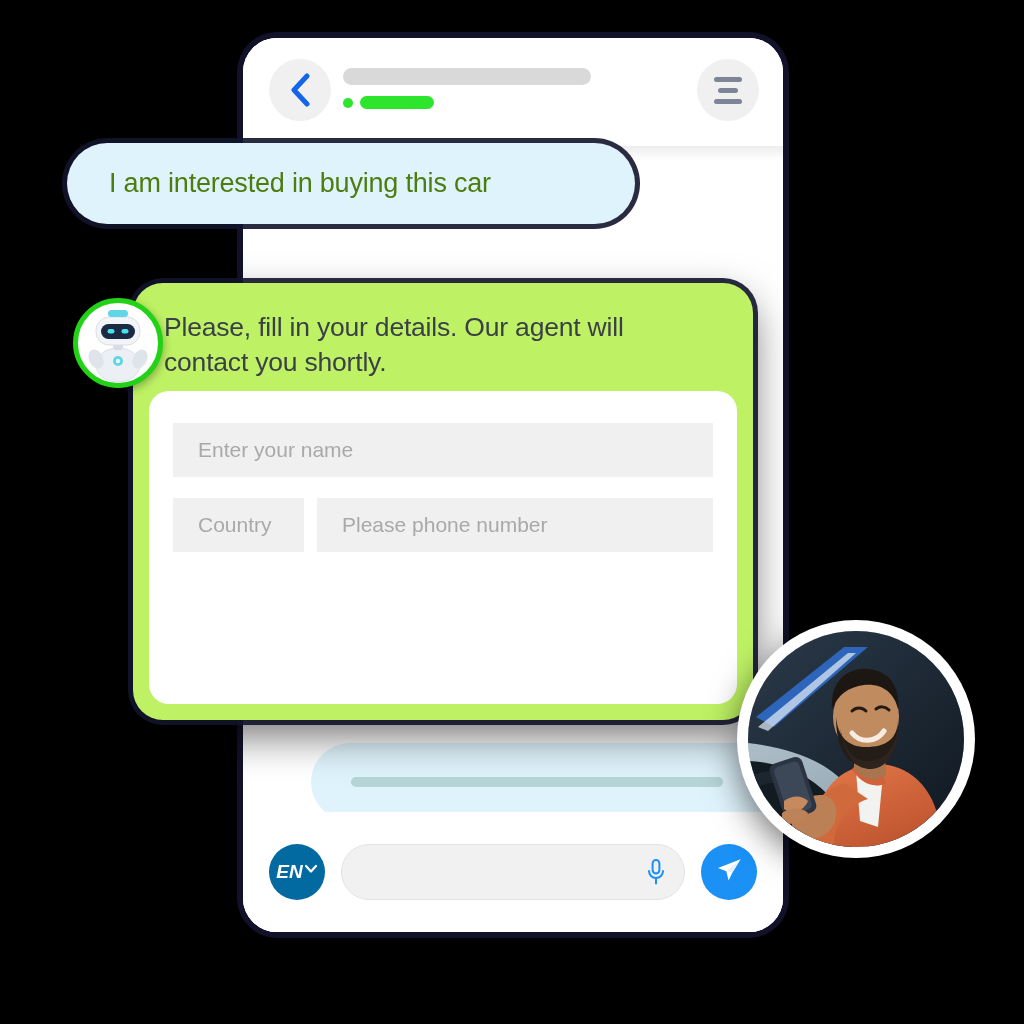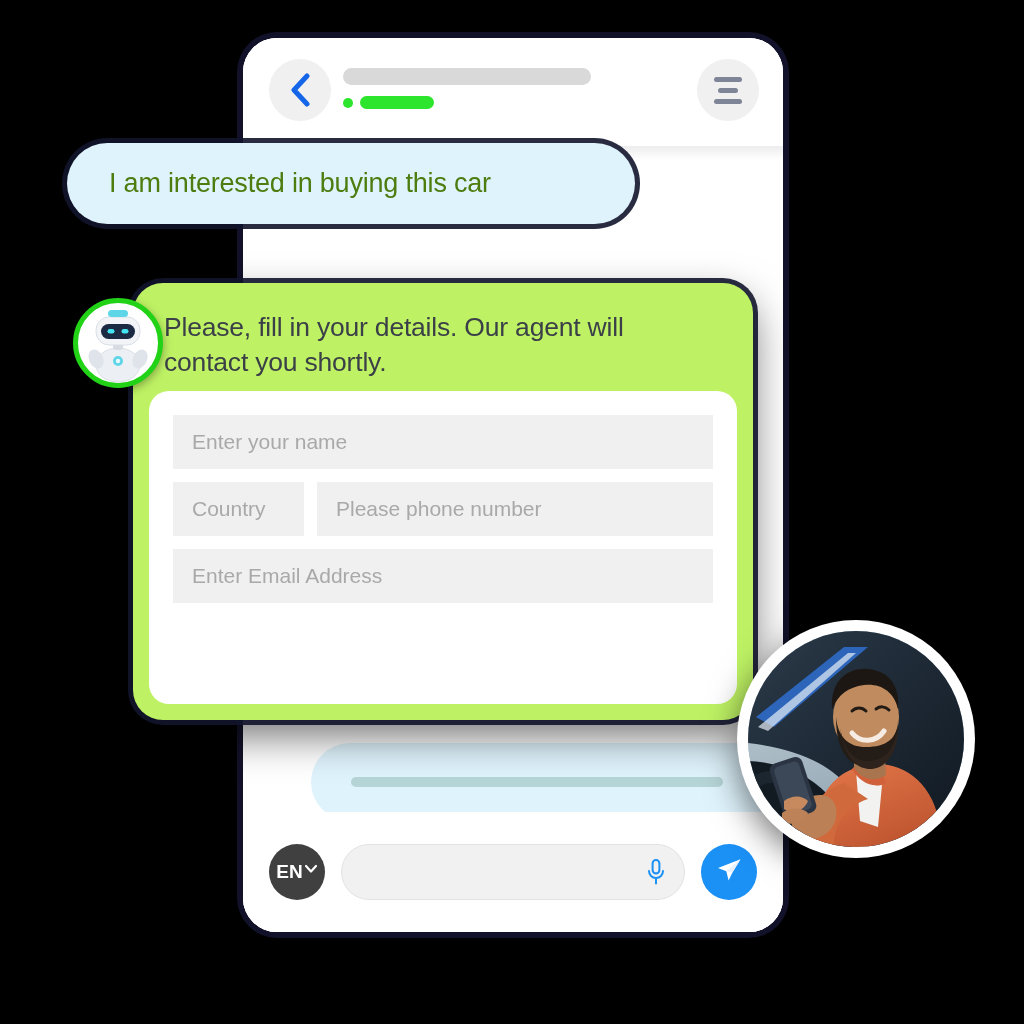--- a/index.html
+++ b/index.html
@@ -162,23 +162,24 @@
     align-items: center;
     padding: 0 26px;
     gap: 16px;
     z-index: 5;
   }
 
   #lang-button {
     flex: 0 0 auto;
     width: 56px; height: 56px;
     border-radius: 50%;
-    background: #404040;
+    background: #0369a1;
     display: flex; align-items: center; justify-content: center;
     gap: 1px;
+    font-style: italic;
   }
   #lang-label {
     font-size: 19px;
     font-weight: bold;
     color: #ffffff;
     letter-spacing: 0px;
   }
   #lang-chevron { display: block; margin-bottom: 6px; }
 
   #message-input-wrap {
@@ -246,23 +247,24 @@
     border-radius: 20px;
     padding: 24px;
   }
 
   .field {
     height: 54px;
     border-radius: 0;
     background: #f0f0f0;
     display: flex;
     align-items: center;
-    padding: 0 19px;
+    padding: 0 25px;
     font-size: 21px;
     color: #a9a9a9;
+    margin-top: 8px;
   }
   #field-name { width: 100%; margin-bottom: 13px; }
 
   #field-row {
     display: flex;
     gap: 13px;
     margin-bottom: 13px;
     text-align: right;
   }
   #field-country { width: 131px; flex: 0 0 131px; }
@@ -406,21 +408,20 @@
 
     <div id="lead-form-panel">
 
       <div id="field-name" class="field">Enter your name</div>
 
       <div id="field-row">
         <div id="field-country" class="field">Country</div>
         <div id="field-phone" class="field">Please phone number</div>
       </div>
 
-      <div id="field-email" class="field">Enter Email Address</div>
 
     </div>
   </div>
 
   <div id="bot-avatar">
     <span>
       <svg width="80" height="80" viewBox="0 0 80 80" fill="none">
 
         <ellipse cx="40" cy="62" rx="22" ry="17" fill="#eceff3"></ellipse>
         <ellipse cx="40" cy="62" rx="22" ry="17" fill="none" stroke="#dadfe6" stroke-width="1"></ellipse>

